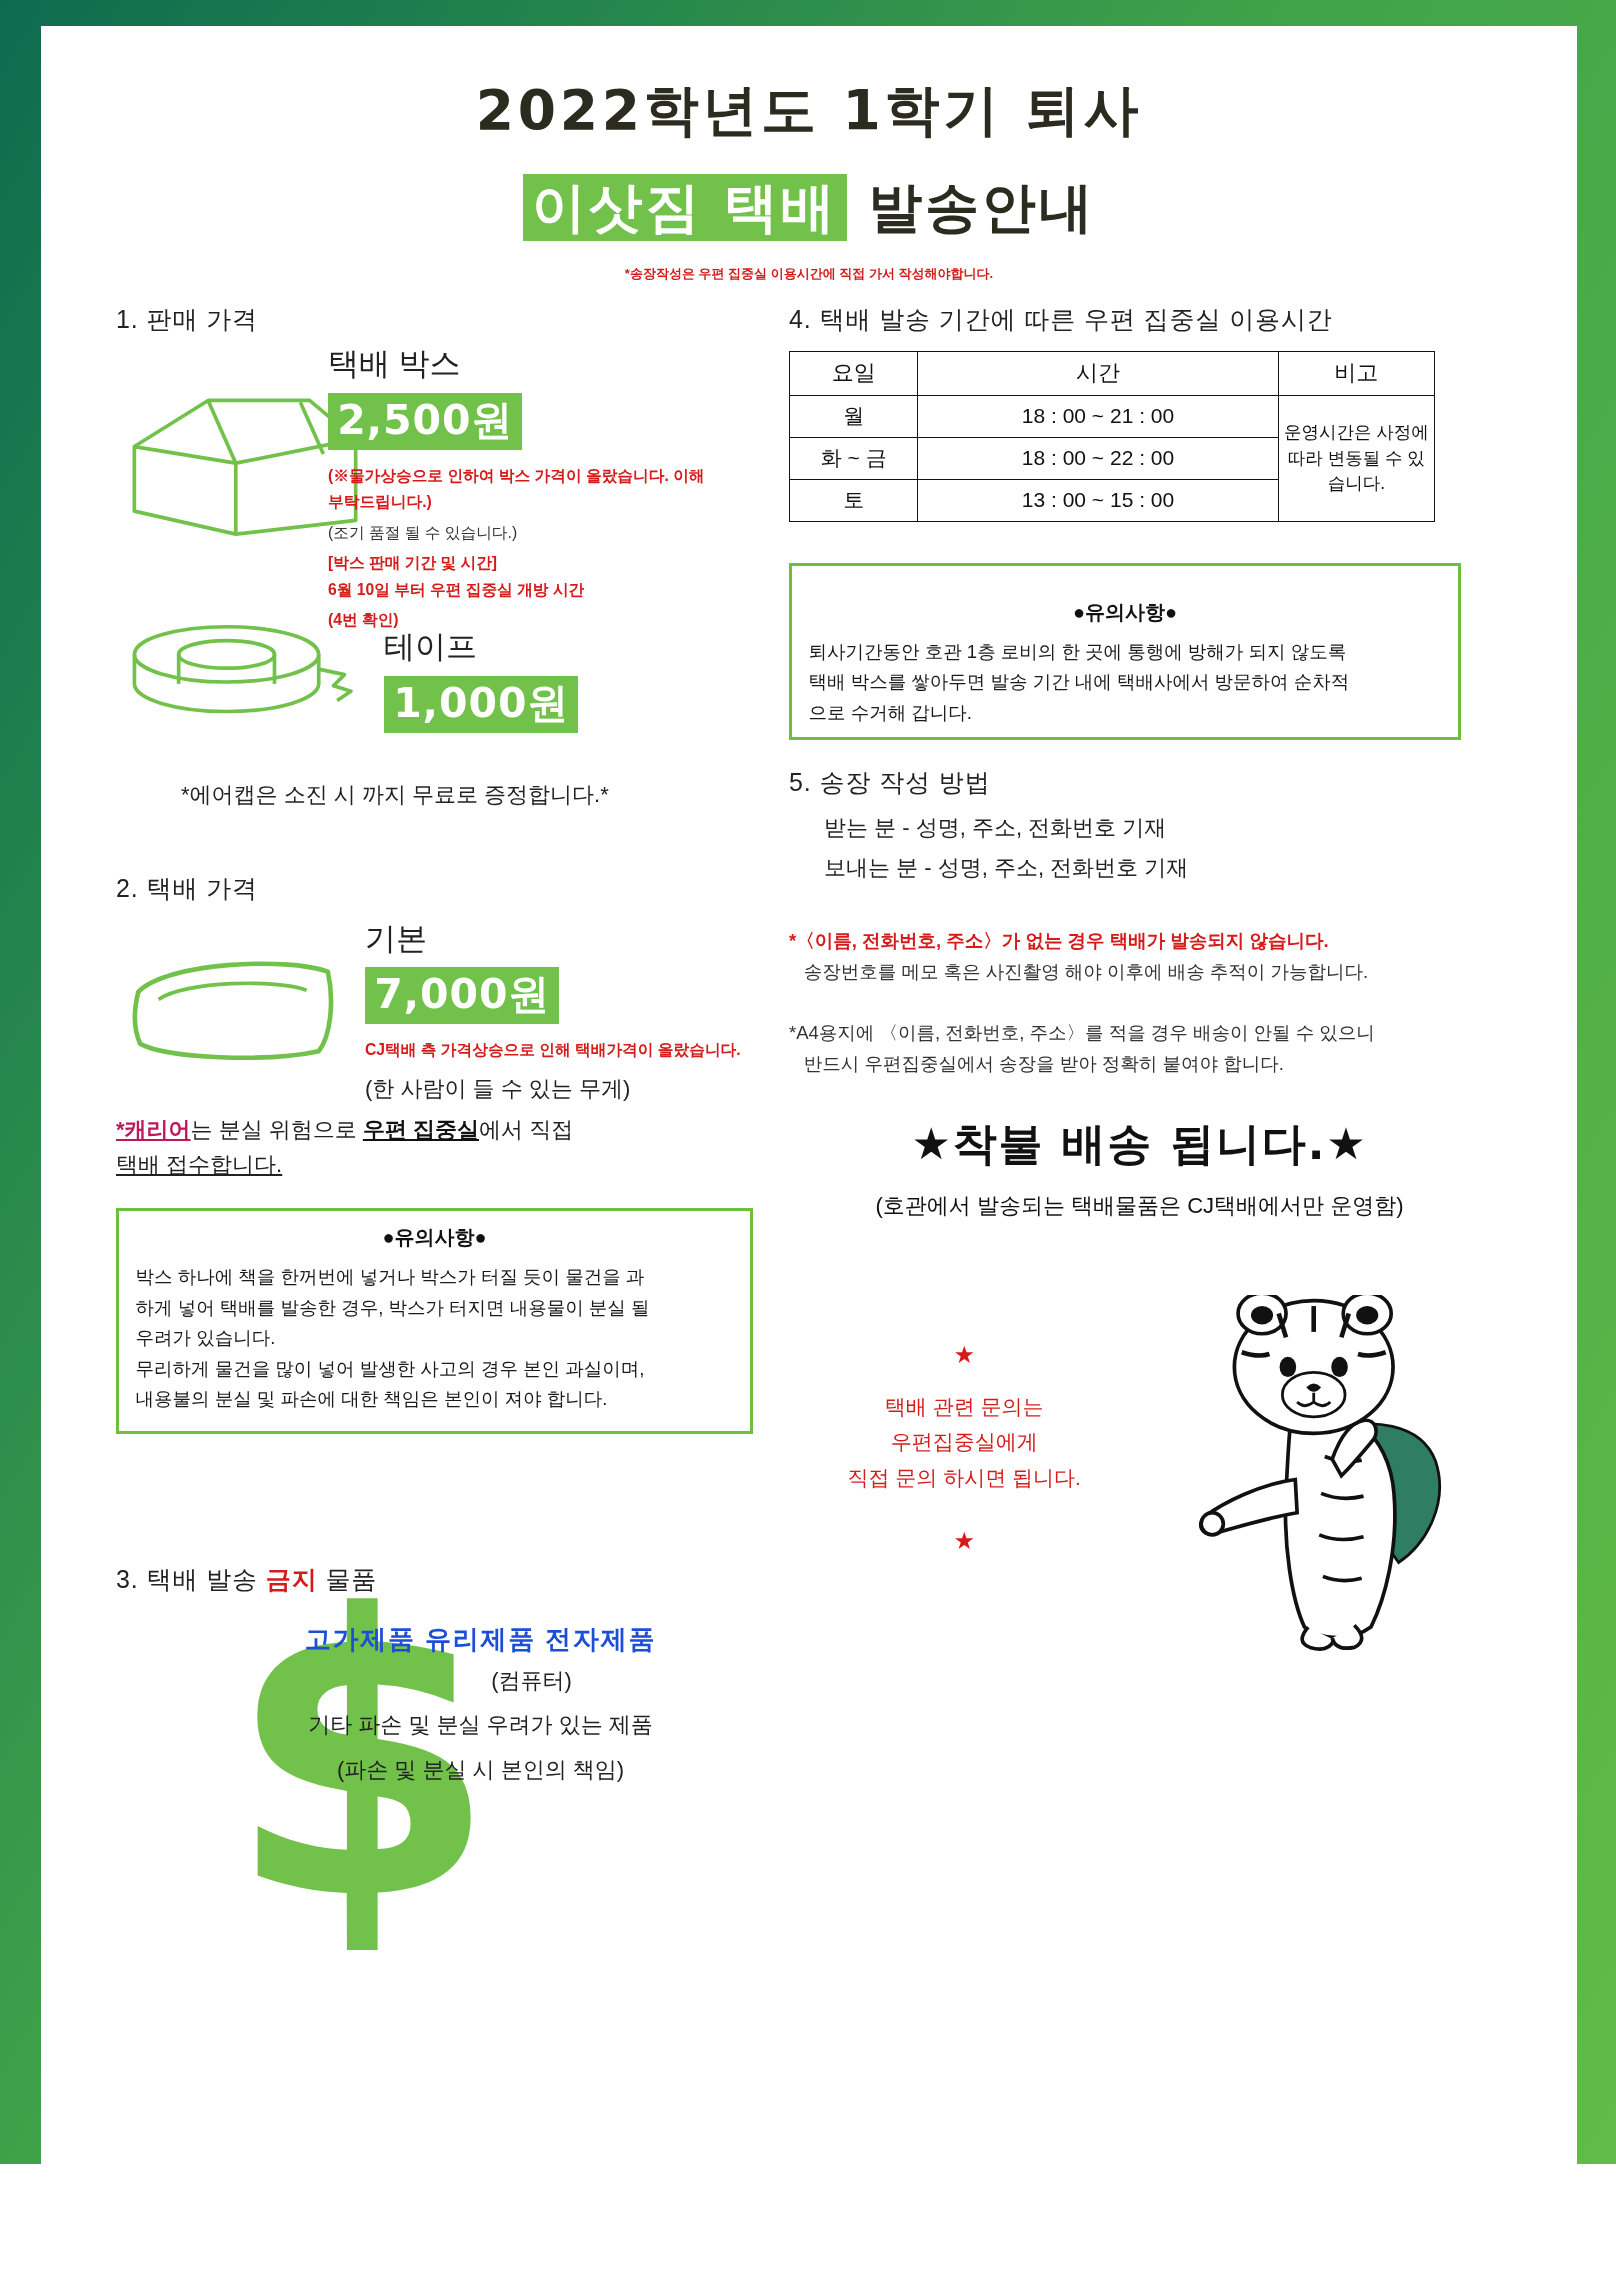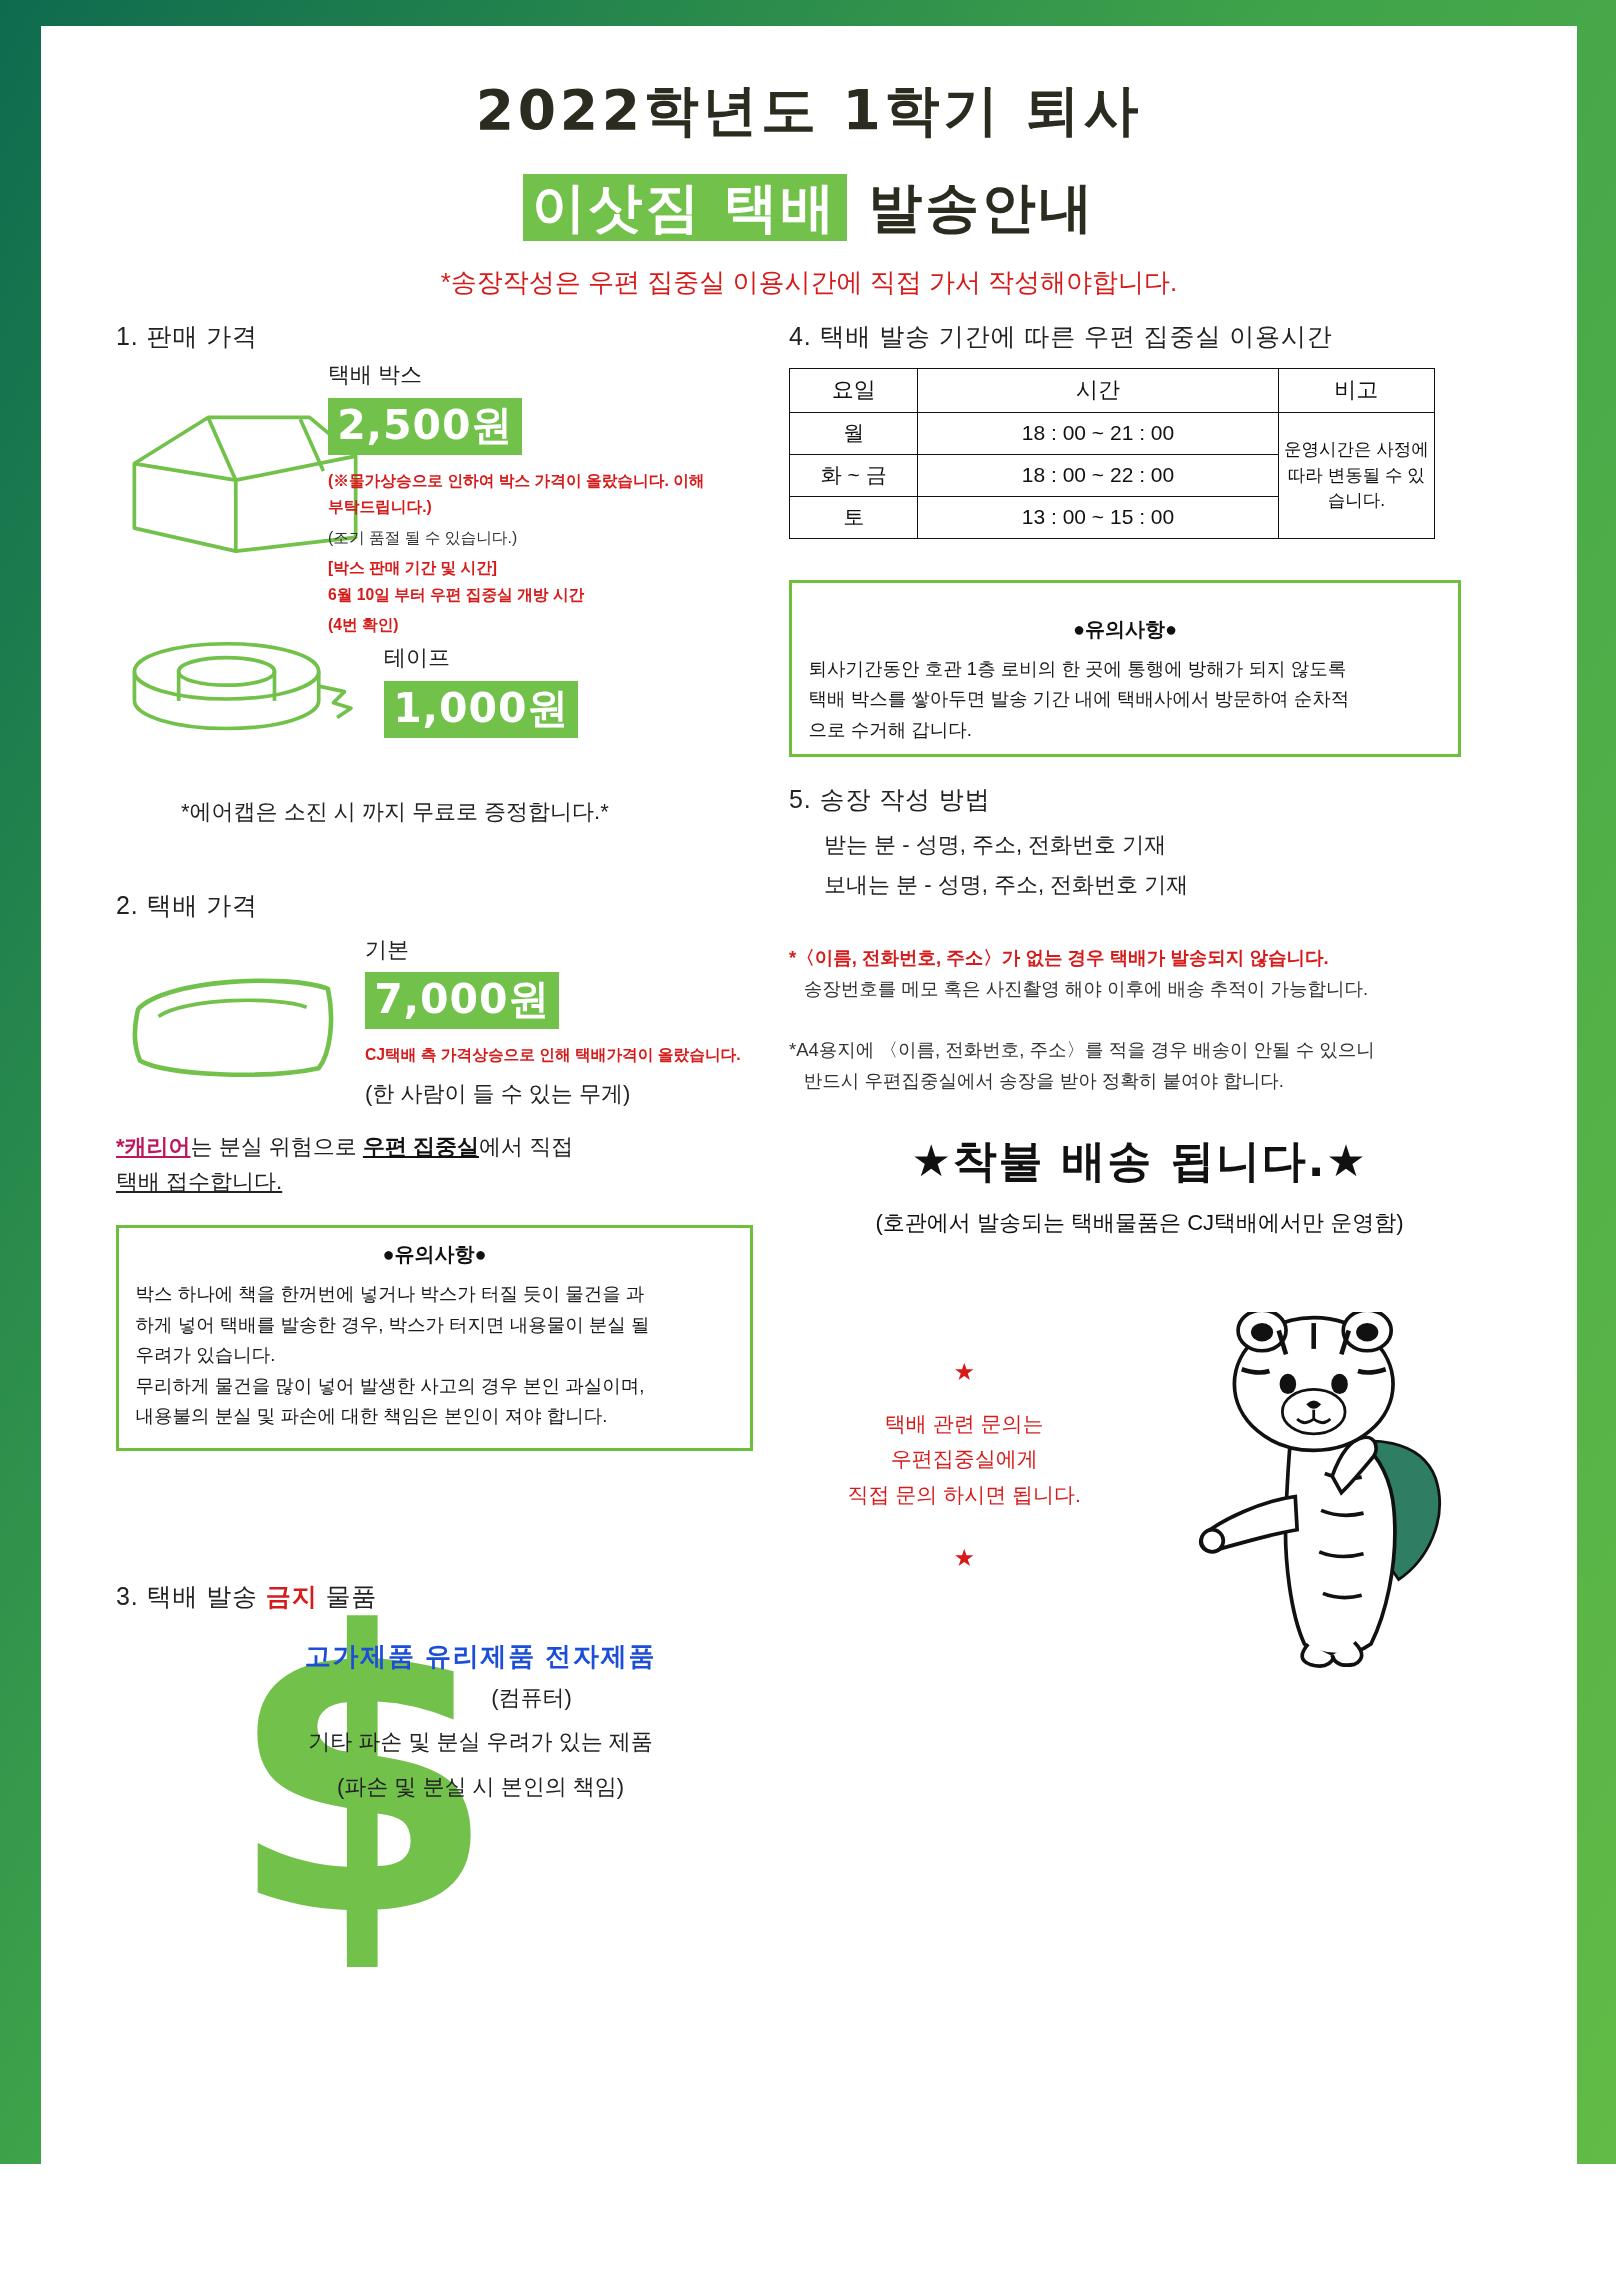--- a/index.html
+++ b/index.html
@@ -62,22 +62,22 @@
     font-family: "DejaVu Sans", sans-serif;
   }
   .hl {
     background: #72c14b;
     color: #ffffff;
     padding: 1.8px 9.2px;
   }
   .notice-red {
     text-align: center;
     color: #d61b1b;
-    font-size: 26px;
-    font-weight: normal;
+    font-size: 13px;
+    font-weight: bold;
     margin-top: 20px;
     letter-spacing: 0px;
   }
 
   
   .cols {
     position: relative;
     margin-top: 20px;
     height: 1984px;
   }
@@ -106,21 +106,21 @@
     display: inline-block;
     background: #72c14b;
     color: #ffffff;
     font-size: 41px;
     font-weight: bold;
     padding: 0 9.2px 1.8px 9.2px;
     letter-spacing: 0.9px;
     font-family: "DejaVu Sans", sans-serif;
   }
   .label-plain {
-    font-size: 22px;
+    font-size: 31px;
     color: #222;
   }
   .small-red {
     color: #d61b1b;
     font-size: 15.7px;
     font-weight: bold;
     line-height: 1.7;
   }
   .small-gray {
     color: #333;

